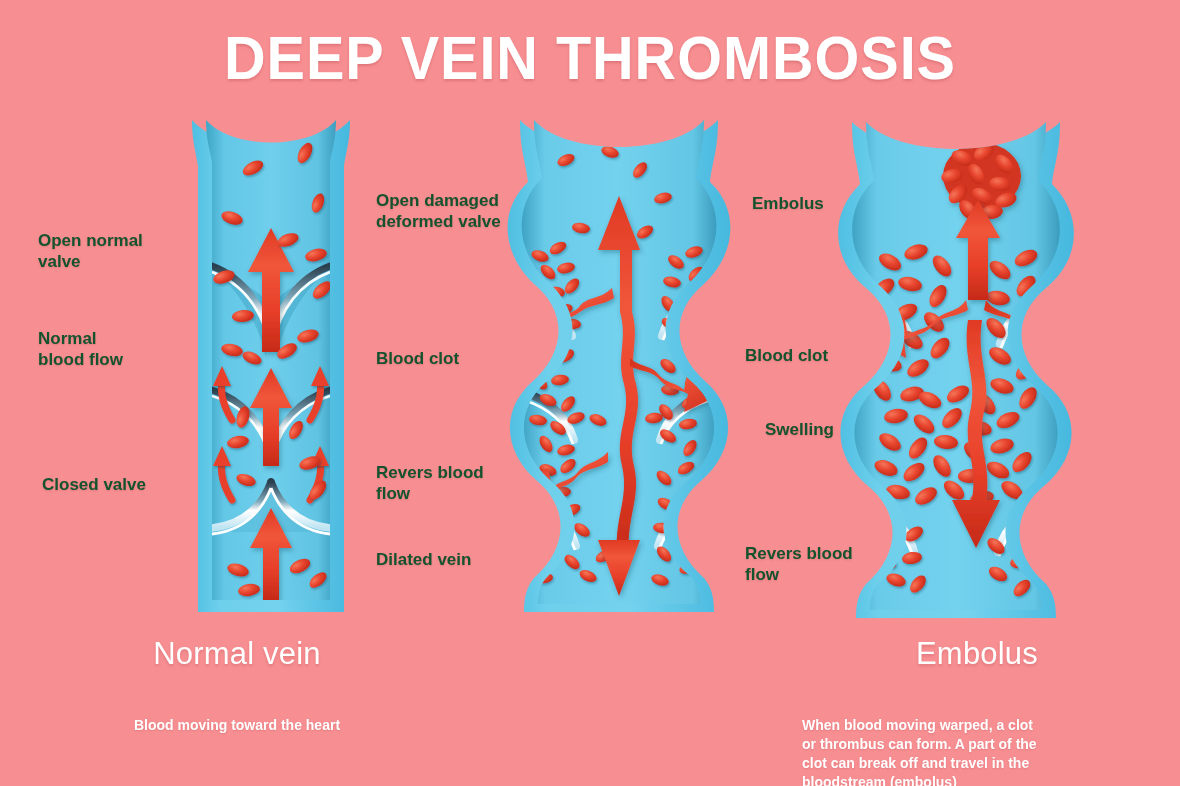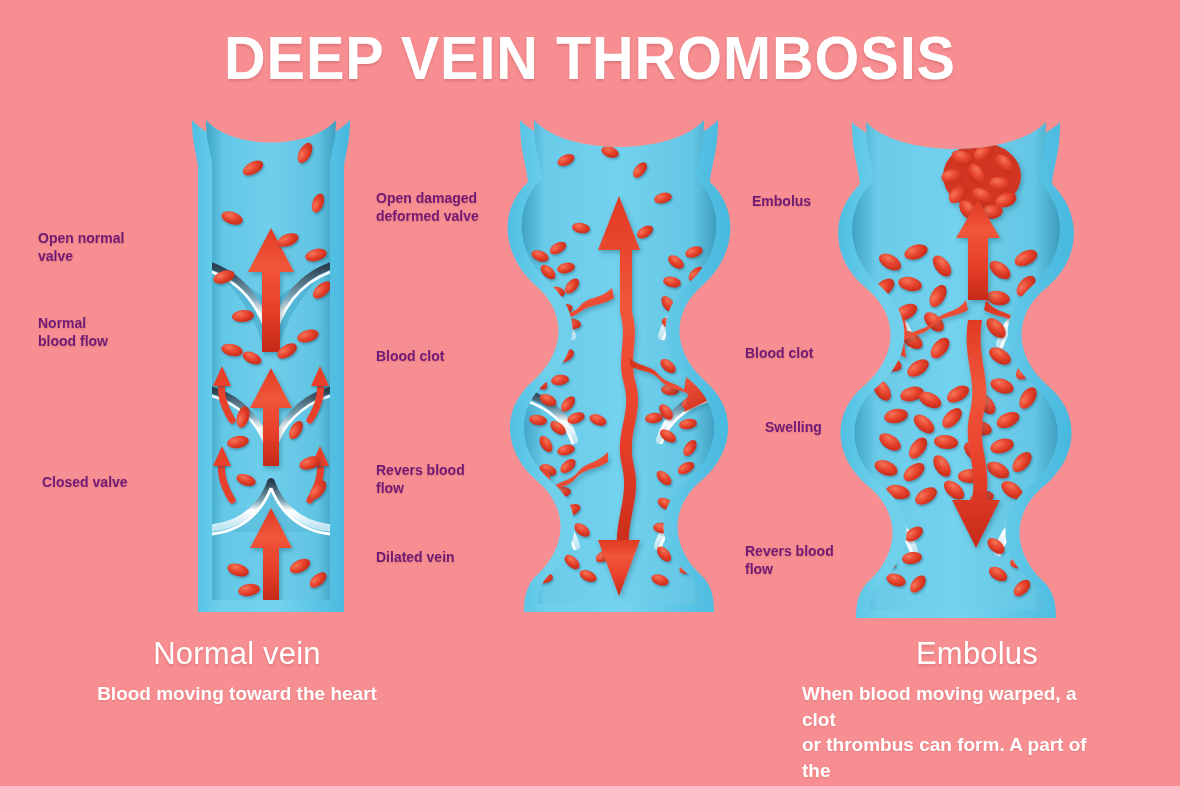--- a/index.html
+++ b/index.html
@@ -19,44 +19,45 @@
     font-size:62px;
     font-weight:bold;
     letter-spacing:1px;
     transform:scaleX(0.93);
     text-shadow:0 2px 3px rgba(180,70,75,.35);
     font-family:"Liberation Sans", sans-serif;
   }
 
   .lbl{
     position:absolute;
-    color:#701a75;
-    font-size:14px;
+    color:#14532d;
+    font-size:17px;
     font-weight:bold;
     line-height:1.25;
     text-shadow:0 1px 2px rgba(180,70,75,.30);
     white-space:pre-line;
   }
 
   .cap-title{
     position:absolute;
     color:#ffffff;
     font-size:31px;
     font-weight:normal;
     letter-spacing:.2px;
     text-shadow:0 2px 3px rgba(180,70,75,.32);
   }
   .cap-body{
     position:absolute;
     color:#ffffff;
-    font-size:19px;
+    font-size:14px;
     font-weight:bold;
     line-height:1.35;
     text-shadow:0 1px 2px rgba(180,70,75,.28);
     white-space:pre-line;
+    margin-top:35px;
   }
   .vein-svg{position:absolute;top:0;left:0;}
 </style>
 </head>
 <body>
 
 <div id="stage">
 
   <div class="title">DEEP VEIN THROMBOSIS</div>
 
@@ -545,21 +546,21 @@
 
           <path d="M924,520 L936,538 L948,524 L956,556 L978,548 L982,584
                    L1000,570 L978,612 L944,586 L962,578 L952,548 L934,556 Z" fill="url(#arrowG2)" opacity="0"></path>
         </g>
       </g>
     </g>
   </svg>
 
   <div class="lbl" style="left:38px;top:230px;">Open normal
 valve</div>
-  <div class="lbl" style="left:38px;top:315px;">Normal
+  <div class="lbl" style="left:38px;top:328px;">Normal
 blood flow</div>
   <div class="lbl" style="left:42px;top:474px;">Closed valve</div>
 
   <div class="lbl" style="left:376px;top:190px;">Open damaged
 deformed valve</div>
   <div class="lbl" style="left:376px;top:348px;">Blood clot</div>
   <div class="lbl" style="left:376px;top:462px;">Revers blood
 flow</div>
   <div class="lbl" style="left:376px;top:549px;">Dilated vein</div>
 

